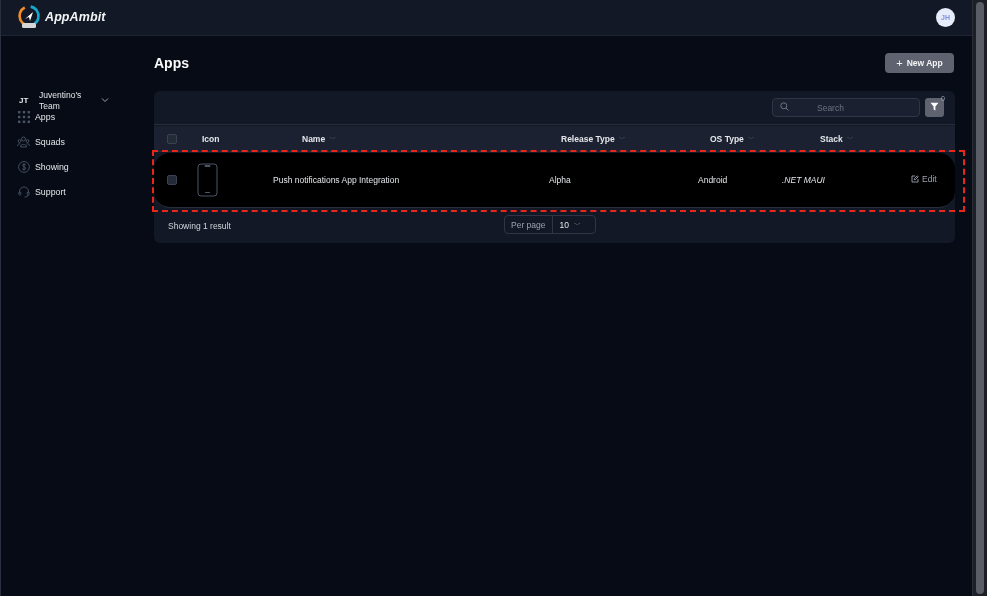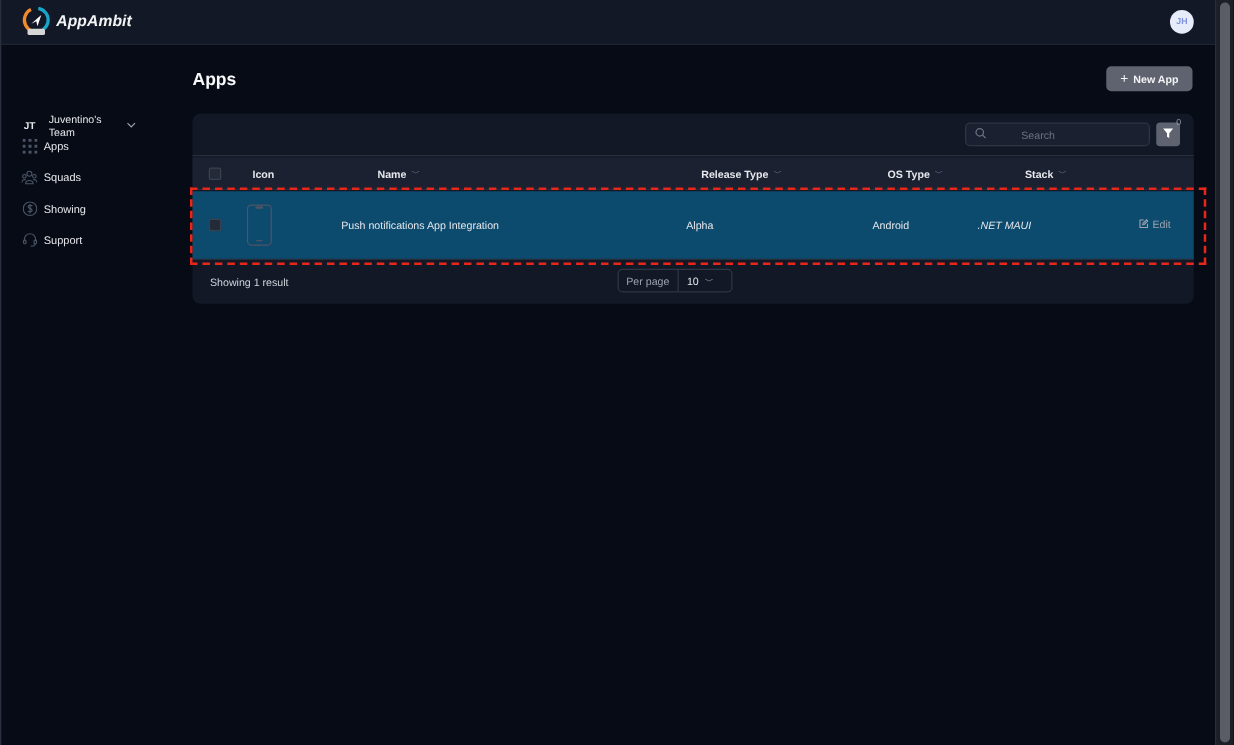--- a/index.html
+++ b/index.html
@@ -65,27 +65,27 @@
       position: absolute; left: 771px; top: 7px; width: 19px; height: 19px;
       background: #5f6370; border-radius: 3px; display: flex; align-items: center; justify-content: center; cursor: pointer;
     }
     .filter-badge { position: absolute; left: 787px; top: 4px; font-size: 7px; color: #9ca3af; }
     .thead { position: absolute; left: 0; top: 35px; width: 100%; height: 26px; background: #1b2130; border-bottom: 1px solid #262d3b; }
     .th { position: absolute; top: 8px; font-size: 8.5px; font-weight: 700; color: #e5e7eb; display: flex; align-items: center; margin-left: 12px; }
     .th .chev { color: #6b7280; font-size: 7px; margin-left: 4px; font-weight: 400; }
     .checkbox {
       position: absolute; width: 10px; height: 10px; border: 1px solid #3a4150; border-radius: 2px; background: #232a38; cursor: pointer;
     }
-    .trow { position: absolute; left: 0; top: 62px; width: 100%; height: 55px; border-bottom: 1px solid #262d3b; background: #0c4a6e; }
+    .trow { position: absolute; left: 0; top: 62px; width: 100%; height: 55px; border-bottom: 1px solid #262d3b; background: #000000; border-radius: 16px; }
     .td { position: absolute; font-size: 8.5px; color: #e5e7eb; top: 22px; }
     .edit-link { position: absolute; left: 757px; top: 21px; font-size: 8.5px; color: #9ca3af; display: flex; align-items: center; cursor: pointer; }
     .footer-row { position: absolute; left: 0; top: 118px; width: 100%; height: 22px; text-align: center; }
     .showing { position: absolute; left: 14px; top: 12px; font-size: 8.5px; color: #d1d5db; }
     .perpage {
-      position: absolute; left: 340px; top: 6px; width: 92px; height: 19px;
+      position: absolute; left: 350px; top: 6px; width: 92px; height: 19px;
       border: 1px solid #2e3545; border-radius: 4px; display: flex; align-items: center; font-size: 8.5px;
     }
     .perpage .lbl { color: #9ca3af; padding: 0 6px; border-right: 1px solid #2e3545; height: 100%; display: flex; align-items: center; }
     .perpage .val { color: #e5e7eb; padding-left: 7px; display: flex; align-items: center; cursor: pointer; }
     .perpage .val .chev { color: #9ca3af; margin-left: 5px; font-size: 7px; }
     .highlight {
       position: absolute; left: 152px; top: 150px; width: 813px; height: 62px;
       border: 2px dashed #e8271a; pointer-events: none;
     }
     .scrollbar-track { position: absolute; left: 972px; top: 0; width: 15px; height: 596px; background: #1c1f26; border-left: 1px solid #2a2d35; }

